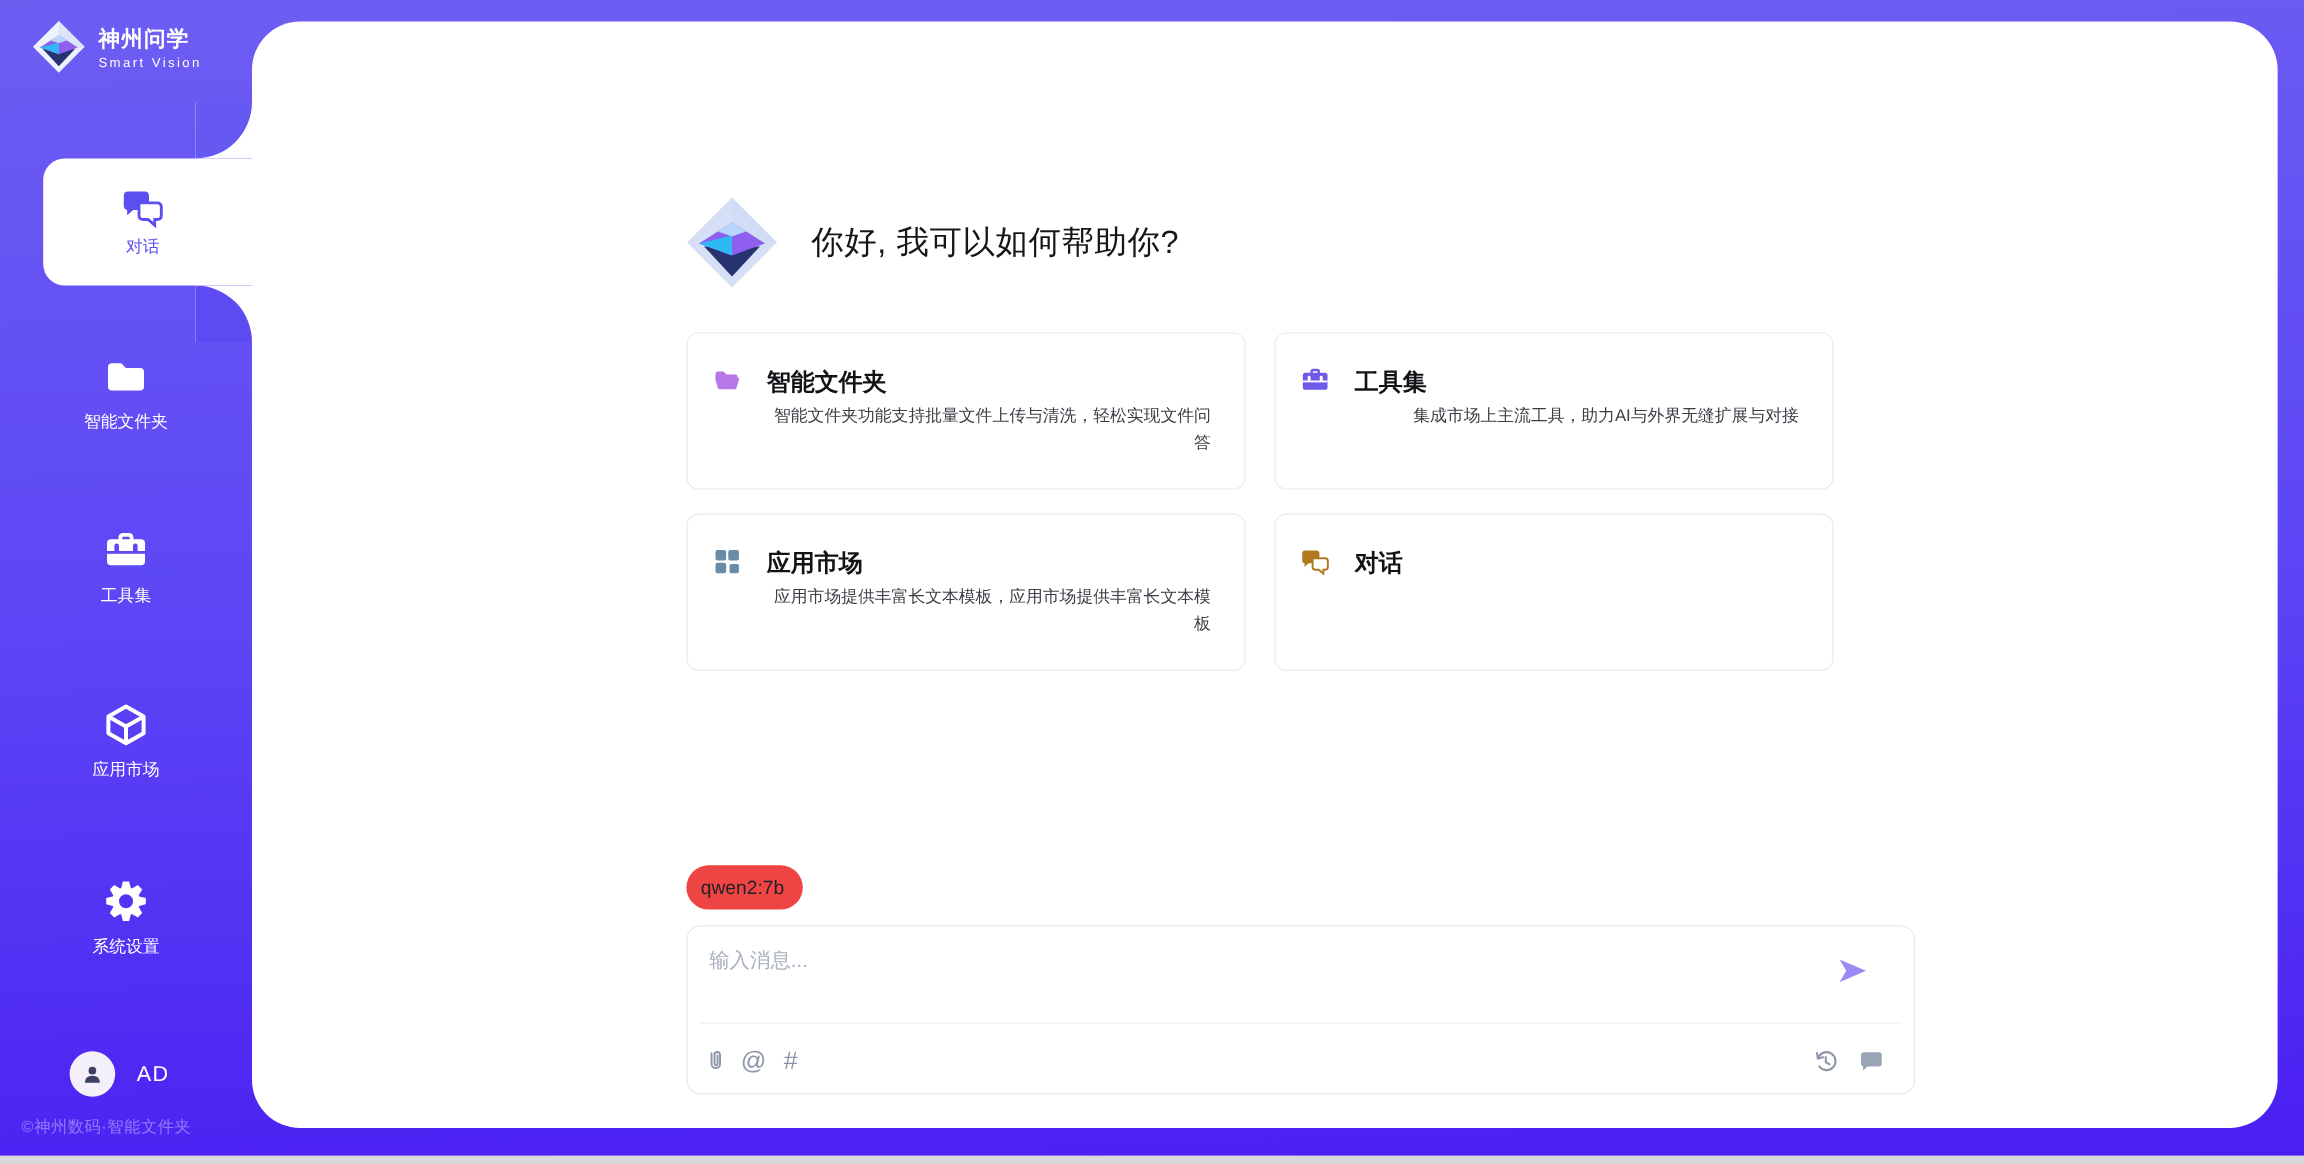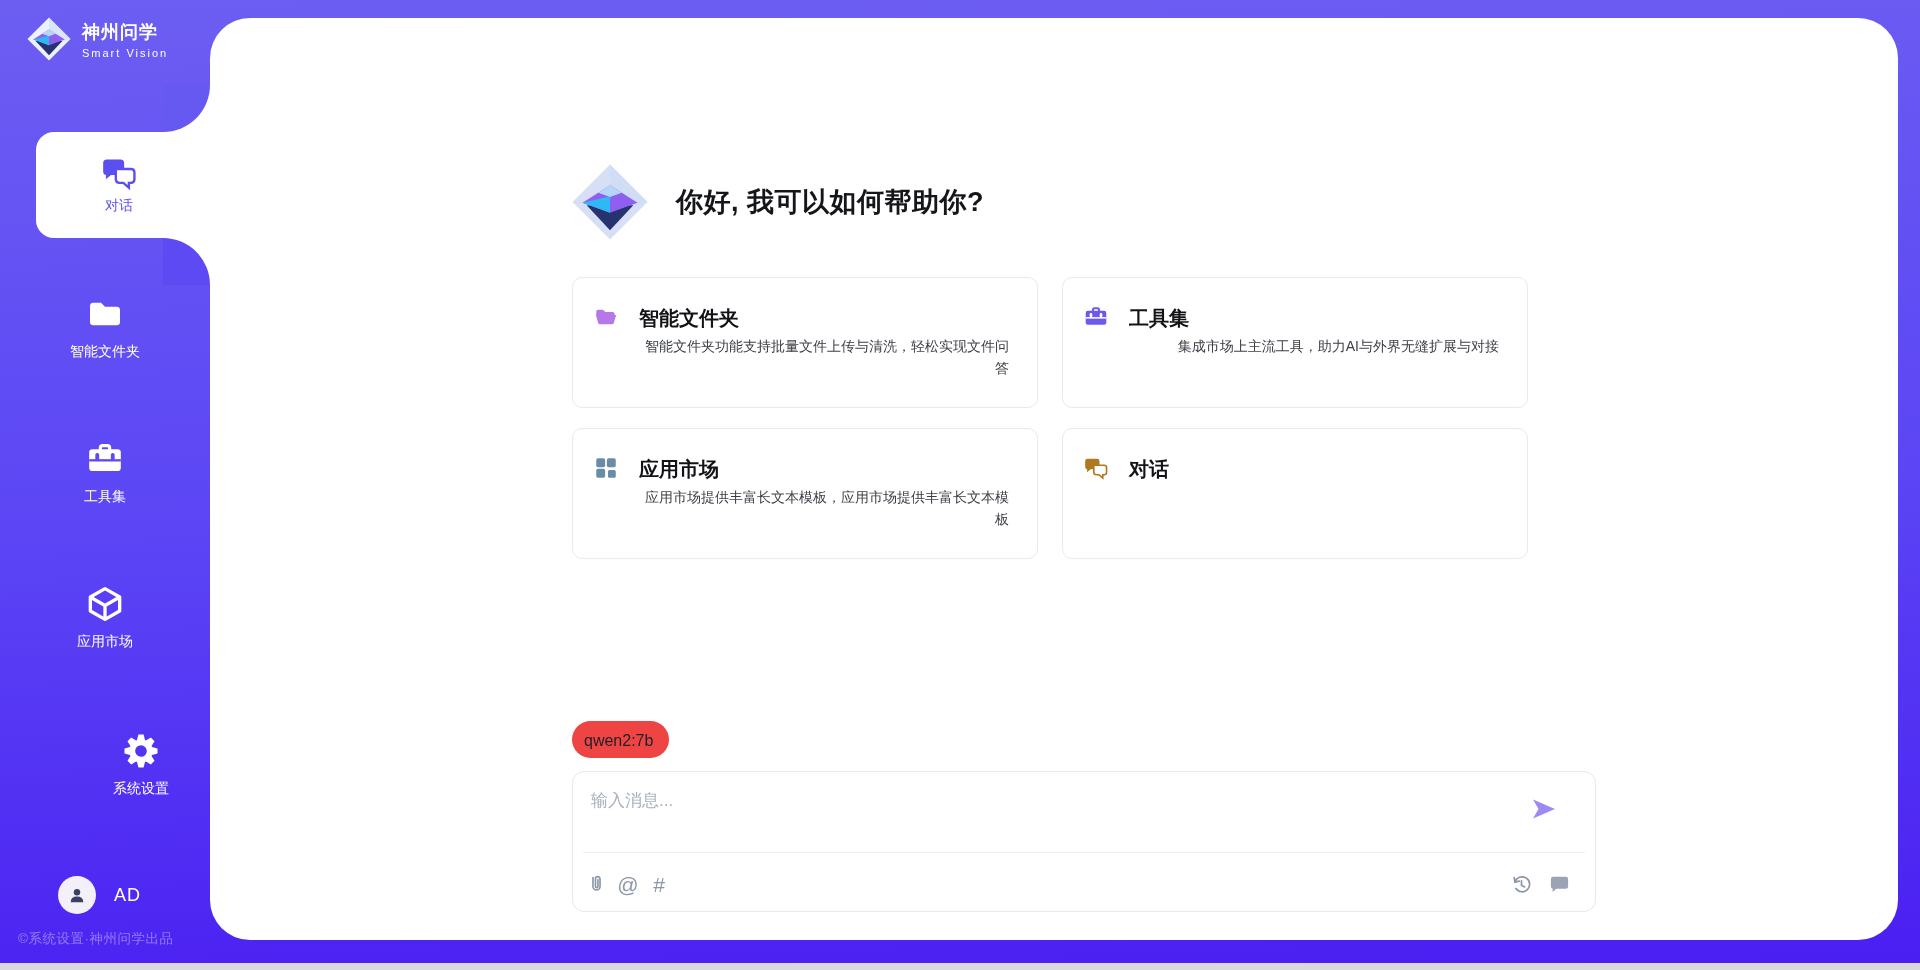--- a/index.html
+++ b/index.html
@@ -35,28 +35,28 @@
   .brand-name{font-size:18px;font-weight:700;letter-spacing:1px;}
   .brand-sub{font-size:11px;letter-spacing:2px;margin-top:3px;}
   .nav-item{
     position:absolute;left:0;width:210px;display:flex;flex-direction:column;
     align-items:center;gap:9px;color:#ffffff;cursor:pointer;
   }
   .nav-item .nav-label{font-size:14px;}
   .nav-folder{top:294px;}
   .nav-toolbox{top:439px;}
   .nav-cube{top:584px;}
-  .nav-gear{top:731px;padding-left:36px;}
+  .nav-gear{top:731px;}
   .user-row{position:absolute;left:58px;top:876px;display:flex;align-items:center;gap:18px;cursor:pointer;}
   .avatar{width:38px;height:38px;border-radius:50%;background:#f3f0fa;display:flex;align-items:center;justify-content:center;}
   .user-name{color:#ffffff;font-size:18px;font-weight:500;letter-spacing:1px;}
   .side-footer{position:absolute;left:18px;top:930px;color:rgba(255,255,255,0.38);font-size:13.5px;letter-spacing:0.5px;}
   
   .greeting{position:absolute;left:570px;top:160px;height:84px;display:flex;align-items:center;gap:26px;}
-  .greeting-title{font-size:27px;font-weight:700;color:#15161a;letter-spacing:0.5px;}
+  .greeting-title{font-size:27px;font-weight:400;color:#15161a;letter-spacing:0.5px;}
   
   .cards{position:absolute;left:572px;top:277px;width:956px;display:grid;
     grid-template-columns:466px 466px;grid-column-gap:24px;grid-row-gap:20px;}
   .card{
     box-sizing:border-box;height:131px;background:#fff;border:1px solid #e9e9f0;border-radius:10px;
     padding:27px 28px 0 20px;display:flex;gap:20px;cursor:pointer;
   }
   .card .card-icon{flex:0 0 26px;width:26px;height:26px;margin-top:-1px;}
   .card-body{flex:1;}
   .card-title{font-size:20px;font-weight:700;color:#121317;}
@@ -161,21 +161,21 @@
 <div class="user-row">
   <div class="avatar">
     <svg width="22" height="22" viewBox="0 0 24 24">
       <circle cx="12" cy="9" r="3.5" fill="#3d3f63"></circle>
       <path d="M5.2 19.6 Q5.2 13.6 12 13.6 T18.8 19.6 V20 H5.2 Z" fill="#3d3f63"></path>
     </svg>
   </div>
   <span class="user-name">AD</span>
 </div>
 
-<div class="side-footer">©系统设置·神州问学出品</div>
+<div class="side-footer">©神州数码·智能文件夹</div>
 
 <div class="greeting">
   <svg width="80" height="80" style="--d-outer:#d6dff6">
       <use href="#logo-diamond"></use>
     </svg>
   <span class="greeting-title">你好, 我可以如何帮助你?</span>
 </div>
 
 <div class="cards">
 

